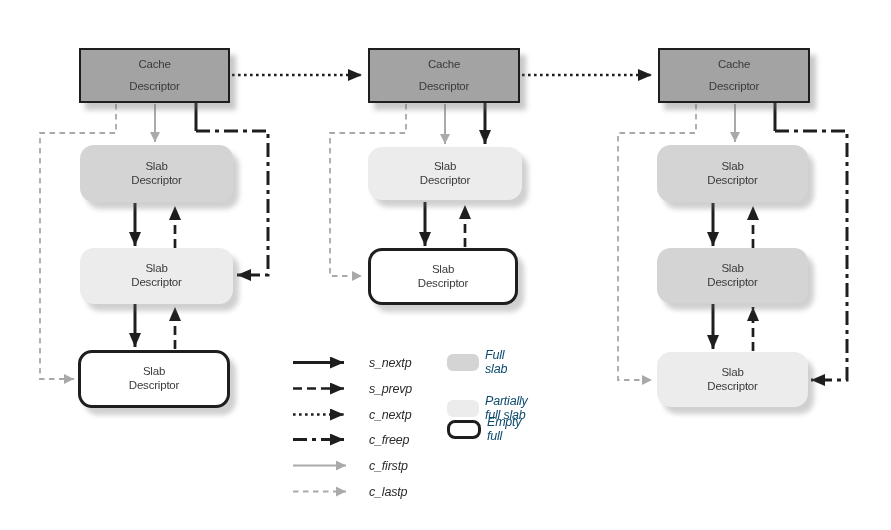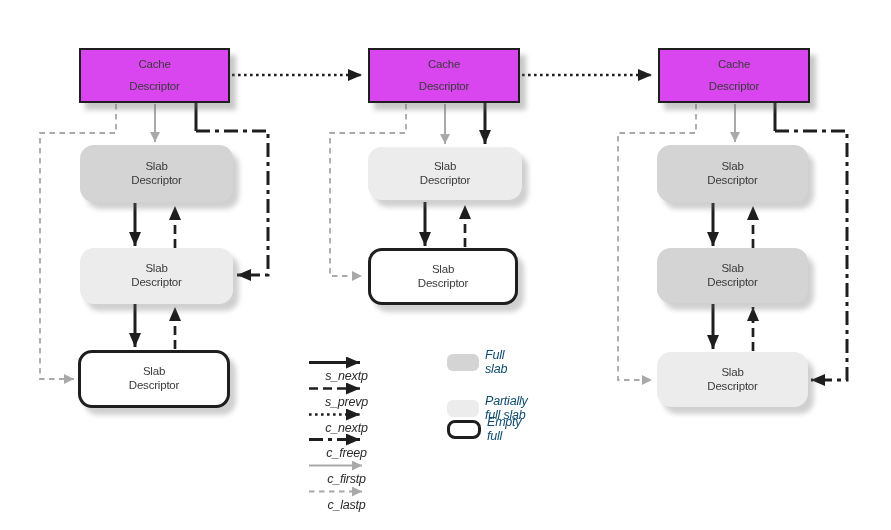--- a/index.html
+++ b/index.html
@@ -18,32 +18,32 @@
   .w-cfreep-stub{stroke:var(--line-dark);stroke-width:3;}
   .w-cfirstp{stroke:var(--line-gray);stroke-width:2;}
   .w-clastp{stroke:var(--line-gray);stroke-width:1.8;stroke-dasharray:5.5 4.5;}
 
   
   .box{
     position:absolute;display:flex;flex-direction:column;align-items:center;justify-content:center;
     box-sizing:border-box;text-align:center;line-height:1.18;font-size:11.5px;letter-spacing:-.2px;
   }
   .cache{
-    background:#d946ef;border:2.6px solid var(--line-dark);
+    background:#a3a3a3;border:2.6px solid var(--line-dark);
     box-shadow:6px 7px 5px rgba(110,110,110,.38);
     gap:8px;
   }
   .slab{border-radius:14px;box-shadow:6px 7px 5px rgba(110,110,110,.32);text-align:right;}
   .slab[data-state="full"]{background:var(--full-slab);}
   .slab[data-state="partial"]{background:var(--partial-slab);}
   .slab[data-state="empty"]{background:var(--empty-slab);border:3px solid var(--line-dark);}
 
   
   .legend-arrows{position:absolute;left:292px;top:356px;}
-  .legend-arrow-row{position:absolute;left:16px;height:24px;display:flex;align-items:center;flex-direction:column;}
+  .legend-arrow-row{position:absolute;left:0;height:24px;display:flex;}
   .legend-arrow-row svg{width:70px;height:13px;overflow:visible;}
   .legend-arrow-label{margin-left:7px;font-style:italic;font-size:12.5px;color:#2b2b2b;letter-spacing:-.2px;}
   .legend-swatches{position:absolute;left:447px;top:350px;}
   .legend-swatch-row{position:absolute;left:0;height:24px;display:flex;align-items:center;}
   .swatch{width:32px;height:17px;border-radius:6px;box-sizing:border-box;flex:0 0 auto;}
   .swatch[data-state="full"]{background:var(--full-slab);}
   .swatch[data-state="partial"]{background:var(--partial-slab);}
   .swatch[data-state="empty"]{background:var(--empty-slab);border:3.2px solid var(--line-dark);border-radius:8px;width:34px;height:19px;}
   .legend-swatch-label{margin-left:6px;font-style:italic;font-size:12.5px;color:#0c4a6e;letter-spacing:-.2px;}
 </style>

